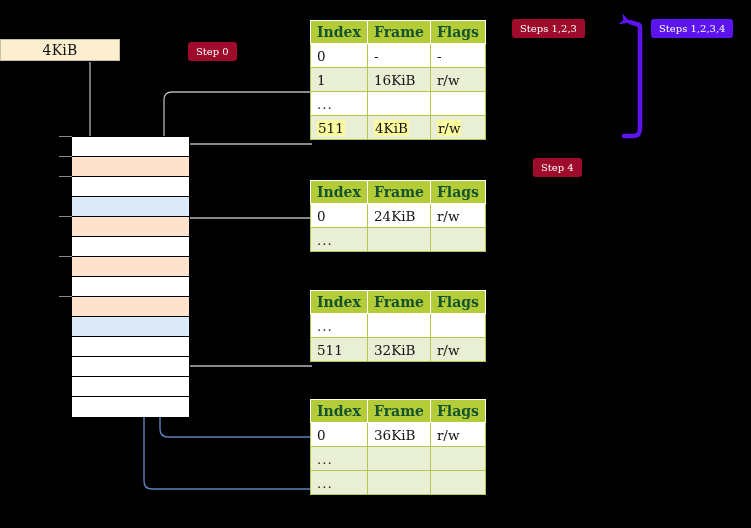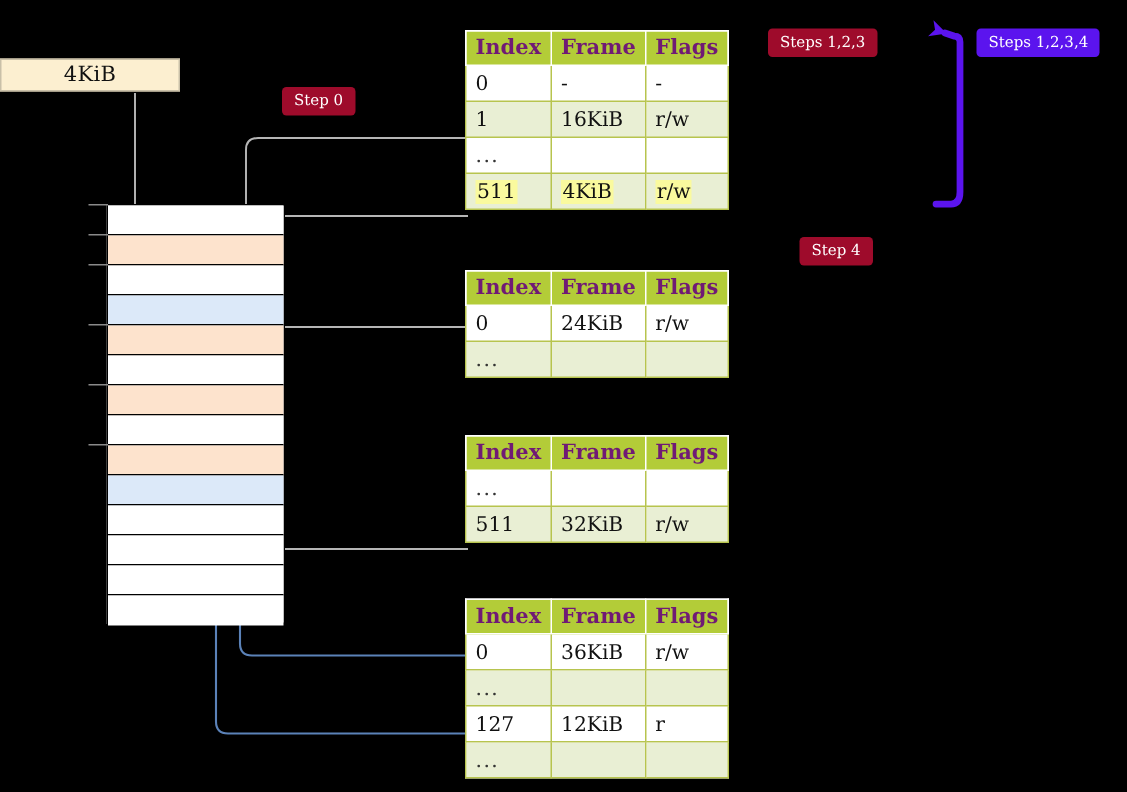--- a/index.html
+++ b/index.html
@@ -59,21 +59,21 @@
     padding: 0 8px;
     border-radius: 3px;
     font-size: 10px;
     color: #ffffff;
     white-space: nowrap;
     line-height: 1;
   }
   .badge-red { background: #9e0b2b; }
   .badge-blue { background: #5b14ee; }
 
-  #badge-step0 { left: 188px; top: 58px; }
+  #badge-step0 { left: 188px; top: 42px; }
   #badge-step4 { left: 533px; top: 158px; }
   #badge-steps123 { left: 512px; top: 19px; }
   #badge-steps1234 { left: 651px; top: 19px; }
 
   
   .mem-grid {
     position: absolute;
     left: 71px;
     top: 136px;
     width: 119px;
@@ -106,21 +106,21 @@
     position: absolute;
     border-collapse: collapse;
     border: 1px solid #b7c44e;
     background: #ffffff;
     font-size: 13.5px;
     color: #111111;
     table-layout: fixed;
   }
   .ptable th {
     background: #b3cc38;
-    color: #701a75;
+    color: #14532d;
     font-weight: bold;
     font-size: 14px;
     text-align: left;
     padding: 3px 6px;
     border: 1px solid #ffffff;
     height: 20px;
     box-sizing: border-box;
   }
   .ptable td {
     border: 1px solid #b7c44e;
@@ -343,25 +343,20 @@
         <tr>
           <td>0</td>
           <td>36KiB</td>
           <td>r/w</td>
         </tr>
         <tr class="alt">
           <td class="ellipsis">...</td>
           <td></td>
           <td></td>
         </tr>
-        <tr>
-          <td>127</td>
-          <td>12KiB</td>
-          <td>r</td>
-        </tr>
         <tr class="alt">
           <td class="ellipsis">...</td>
           <td></td>
           <td></td>
         </tr>
       </tbody>
   </table>
 
 </div>
 

